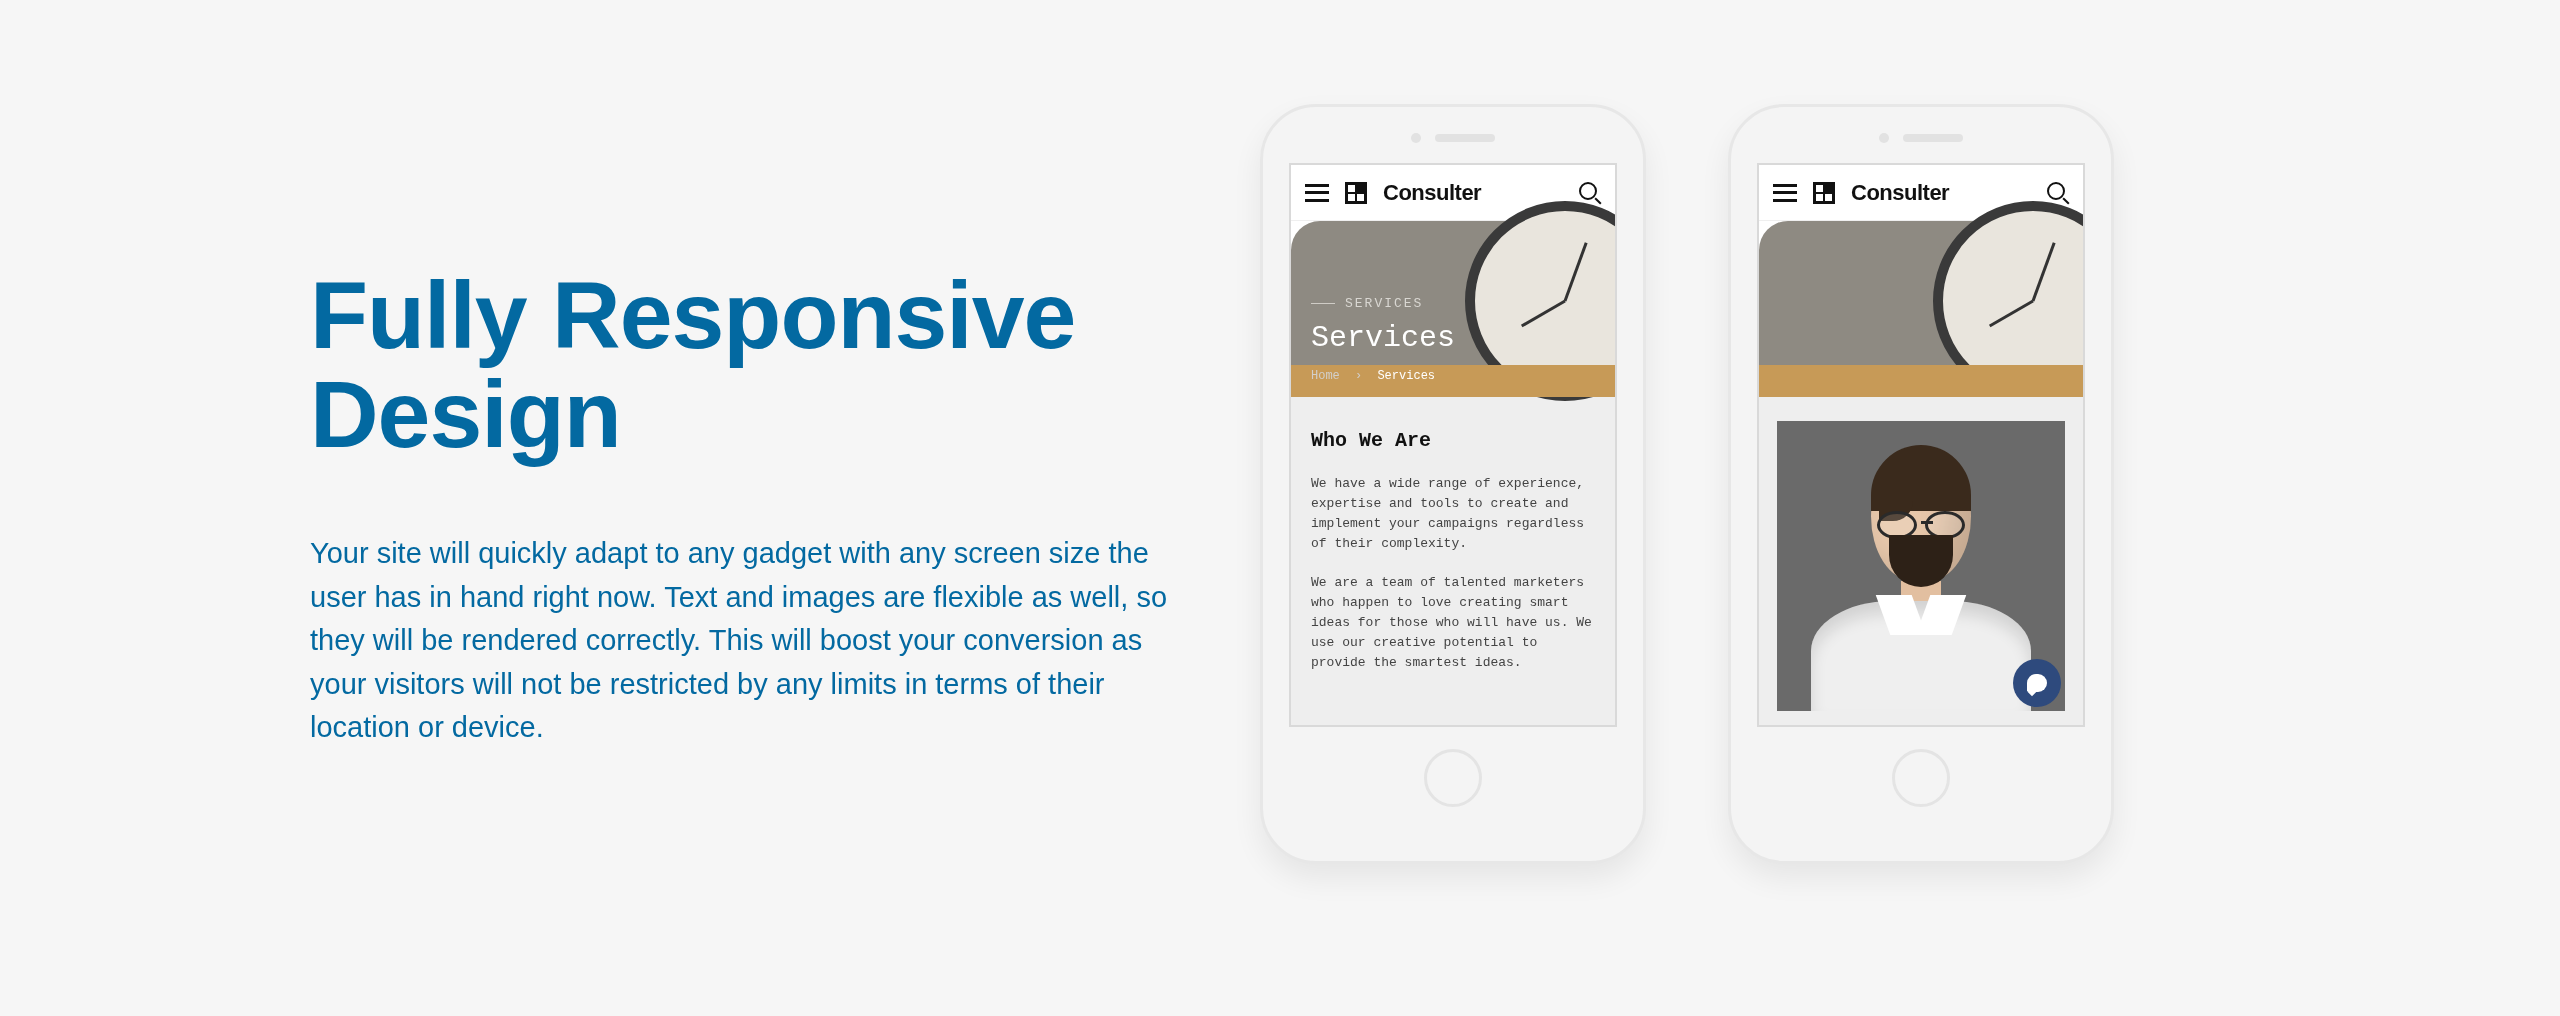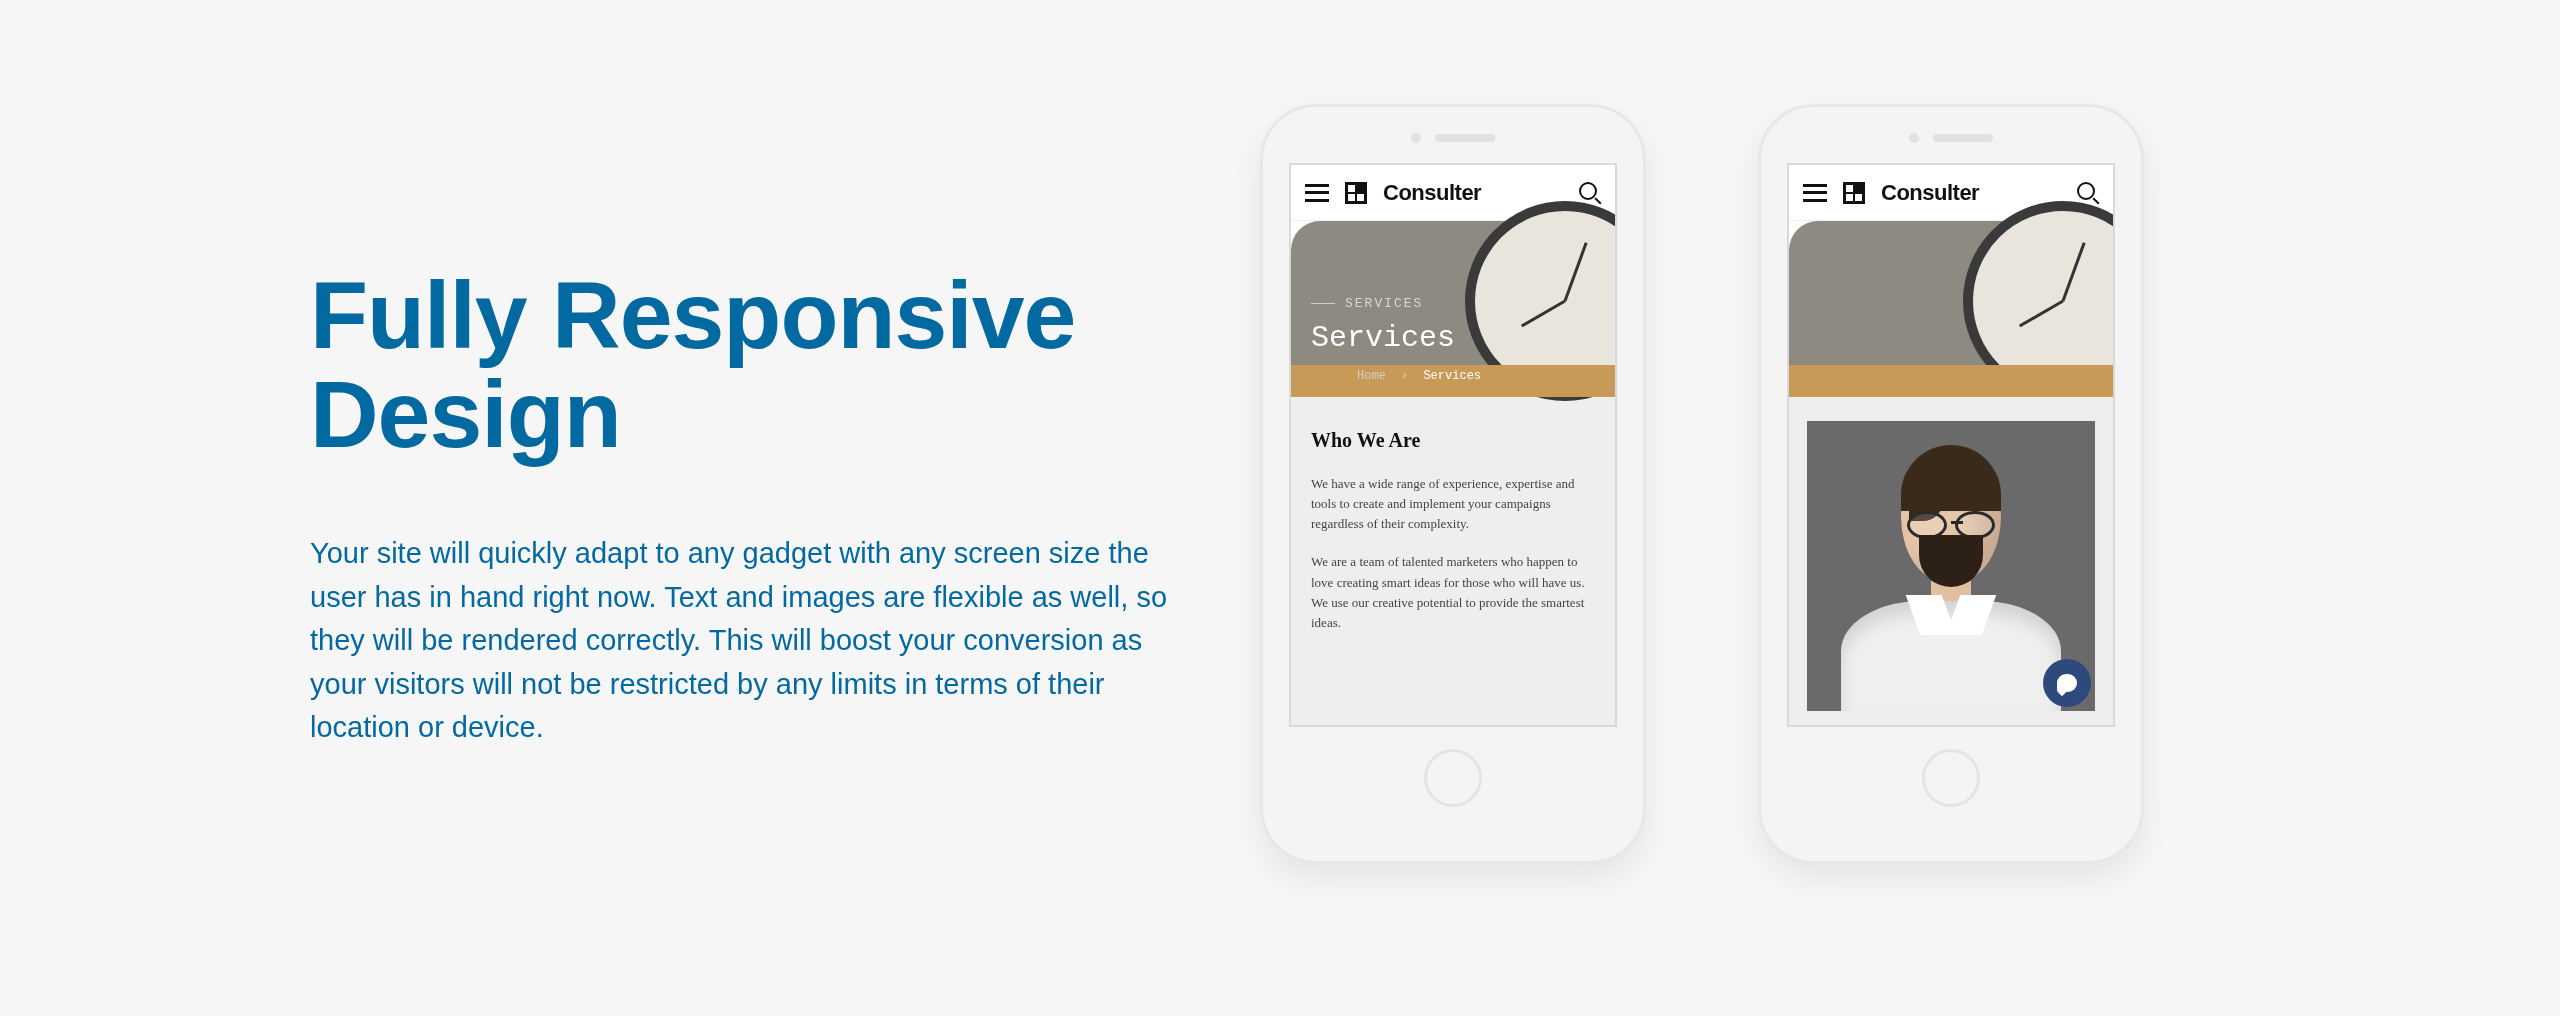--- a/index.html
+++ b/index.html
@@ -39,21 +39,21 @@
     font-size: 29px;
     line-height: 1.5;
     max-width: 880px;
   }
 
   .phones {
     position: absolute;
     left: 1260px;
     top: 104px;
     display: flex;
-    gap: 112px;
+    gap: 82px;
   }
 
   .phone {
     width: 386px;
     height: 760px;
     background: #f4f4f4;
     border: 3px solid #e7e7e7;
     border-radius: 56px;
     box-shadow: 0 14px 30px rgba(0,0,0,0.07);
     position: relative;
@@ -169,29 +169,29 @@
     margin-bottom: 10px;
   }
   .hero-cat::before {
     content:""; display:inline-block; width:24px; height:1px;
     background:#cfccc6; vertical-align: middle; margin-right:10px;
   }
   .hero-title {
     font-size: 30px; font-weight: 400; margin-bottom: 14px;
   }
   .crumbs {
-    font-size: 12px; color:#d2cfca;margin-left:46px;
+    font-size: 12px; color:#d2cfca;
   }
   .crumbs .sep { margin: 0 8px; }
   .crumbs .active { color:#fff; }
 
   .content {
     flex:1; background:#eeeeee;
     padding: 32px 20px 0;
-    font-family: Liberation Serif, serif;
+    font-family: Liberation Mono, monospace;
     font-size: 13px;
     color:#444;
     overflow:hidden;
   }
   .content h3 {
     font-size: 20px; color:#111; margin-bottom: 22px;
     font-weight: 700;
   }
   .content p { margin-bottom: 18px; line-height:1.55; }
 

